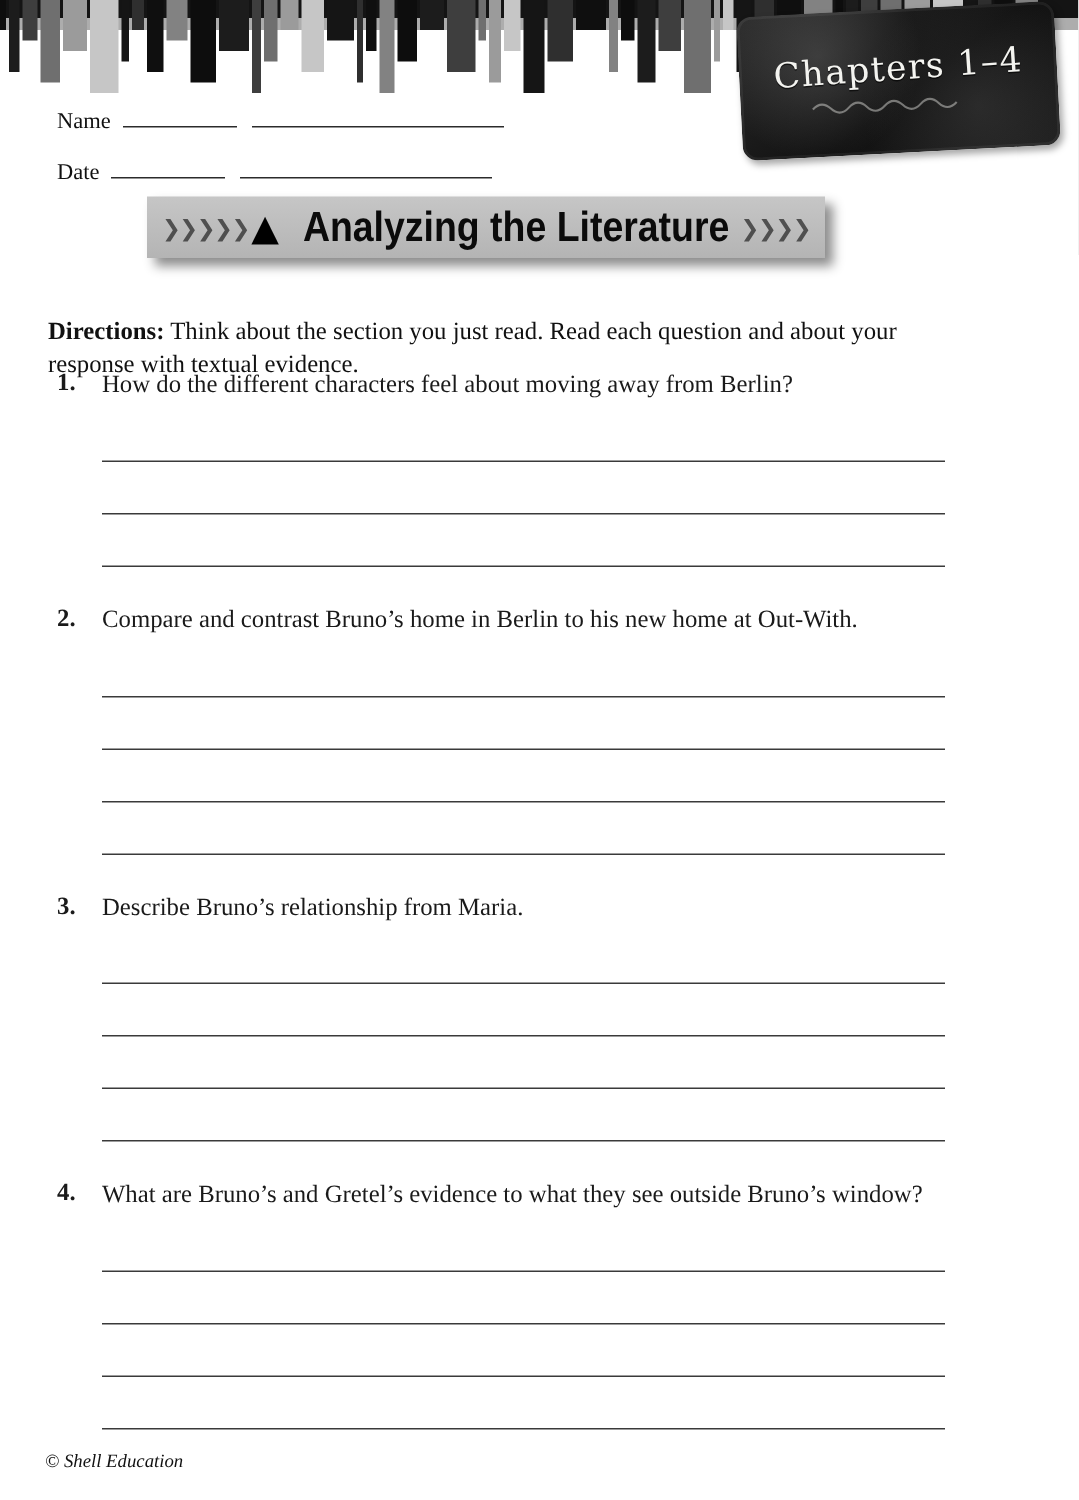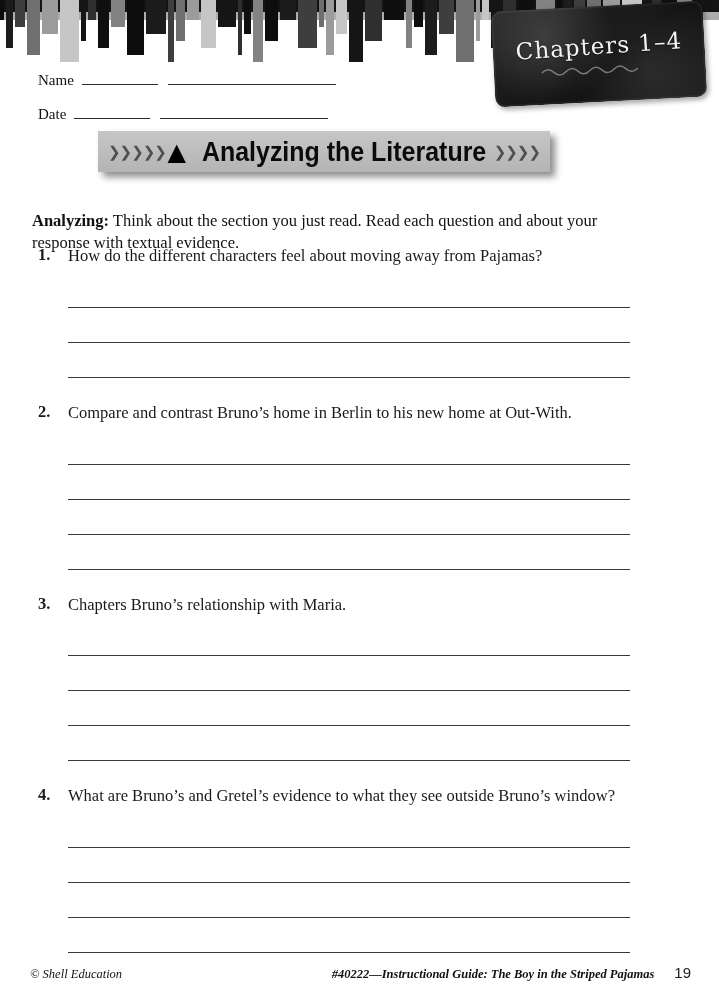--- a/index.html
+++ b/index.html
@@ -85,22 +85,22 @@
   .questions{position:absolute;left:38px;top:245px;width:596px;}
   .q{display:flex;margin-bottom:0;}
   .q-num{flex:0 0 30px;font-weight:700;font-size:16.5px;}
   .q-text{flex:1;font-size:16.5px;line-height:1.32;max-width:548px;}
   .lines{margin-left:30px;margin-top:6px;}
   .line{height:34px;border-bottom:1.1px solid #3a3a3a;width:562px;}
   .qblock{margin-bottom:24px;}
 
   
   .footer{
-    position:absolute;left:30px;right:28px;bottom:18px;
-    display:flex;align-items:flex-end;
+    position:absolute;left:30px;right:10px;bottom:18px;
+    display:flex;align-items:flex-start;
     font-size:12.5px;
   }
   .footer-left{font-style:italic;color:#111;}
   .footer-right{margin-left:auto;display:flex;align-items:baseline;gap:20px;}
   .footer-source{font-style:italic;font-weight:600;color:#111;}
   .footer-page{font-family:"Liberation Sans", sans-serif;font-size:15px;color:#222;}
 </style>
 </head>
 <body>
 
@@ -175,28 +175,28 @@
 
   <div class="banner">
     <span class="chev">❯❯❯❯❯</span>
     <span class="banner-center">
       <span class="tri">▲</span>
       <span class="banner-title">Analyzing the Literature</span>
     </span>
     <span class="chev">❯❯❯❯</span>
   </div>
 
-  <p class="directions"><b>Analyzing:</b> <span>Think about the section you just read.  Read each question and about your response with textual evidence.</span></p>
+  <p class="directions"><b>Directions:</b> <span>Think about the section you just read.  Read each question and about your response with textual evidence.</span></p>
 
   <div class="questions">
 
     <div class="qblock">
       <div class="q">
         <span class="q-num">1.</span>
-        <span class="q-text">How do the different characters feel about moving away from Pajamas?</span>
+        <span class="q-text">How do the different characters feel about moving away from Berlin?</span>
       </div>
       <div class="lines">
         <div class="line"></div>
         <div class="line"></div>
         <div class="line"></div>
       </div>
     </div>
 
     <div class="qblock">
       <div class="q">
@@ -207,21 +207,21 @@
         <div class="line"></div>
         <div class="line"></div>
         <div class="line"></div>
         <div class="line"></div>
       </div>
     </div>
 
     <div class="qblock">
       <div class="q">
         <span class="q-num">3.</span>
-        <span class="q-text">Chapters Bruno’s relationship with Maria.</span>
+        <span class="q-text">Describe Bruno’s relationship from Maria.</span>
       </div>
       <div class="lines">
         <div class="line"></div>
         <div class="line"></div>
         <div class="line"></div>
         <div class="line"></div>
       </div>
     </div>
 
     <div class="qblock">
@@ -234,19 +234,15 @@
         <div class="line"></div>
         <div class="line"></div>
         <div class="line"></div>
       </div>
     </div>
 
   </div>
 
   <div class="footer">
     <span class="footer-left">© Shell Education</span>
-    <span class="footer-right">
-      <span class="footer-source">#40222—Instructional Guide: The Boy in the Striped Pajamas</span>
-      <span class="footer-page">19</span>
-    </span>
   </div>
 
 </div>
 
 </body></html>

